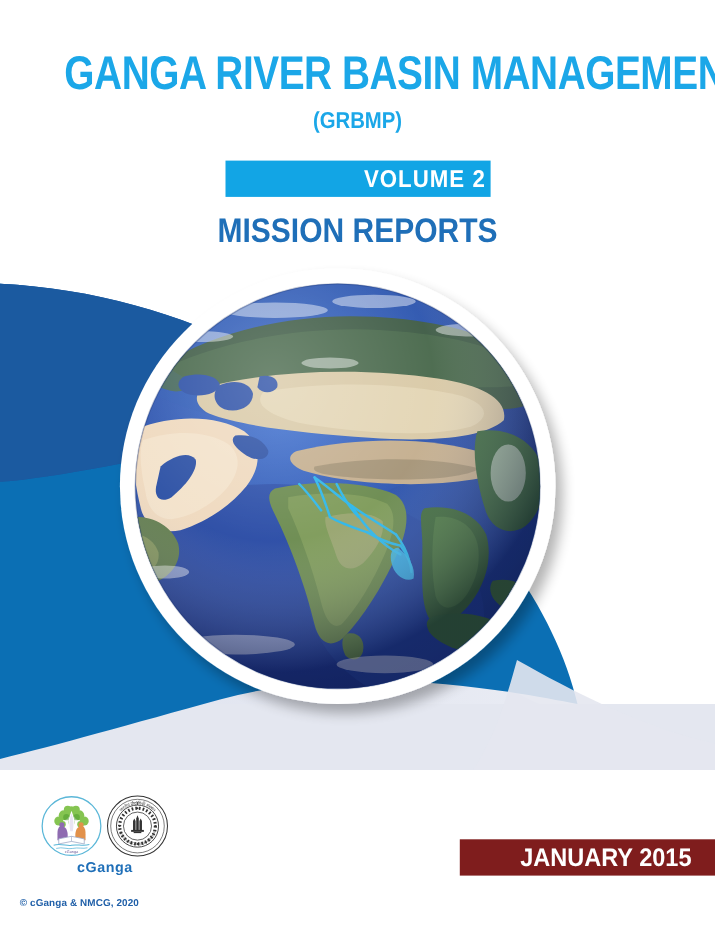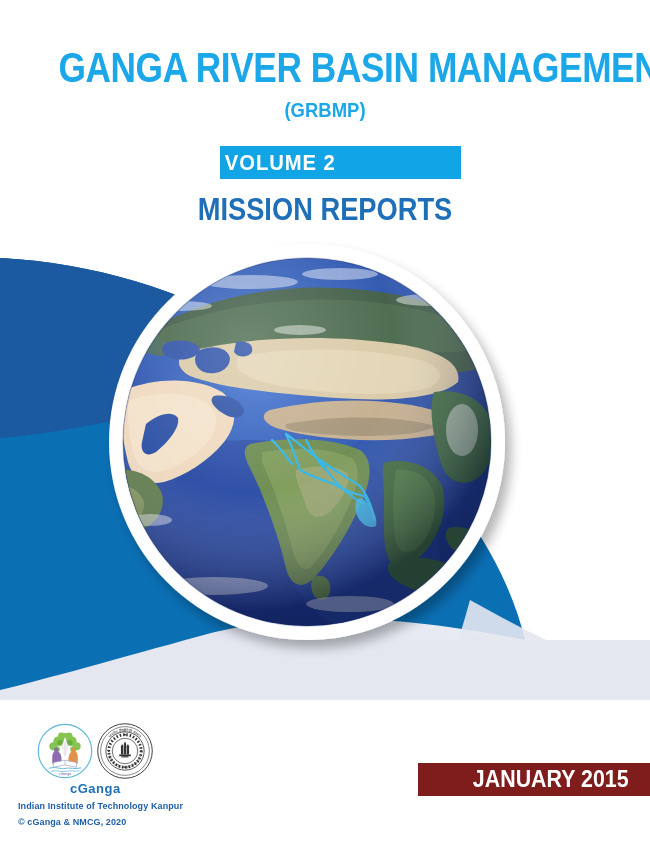--- a/index.html
+++ b/index.html
@@ -51,28 +51,28 @@
     font-size: 21px;
     line-height: 24px;
     color: #1BA7E8;
     transform: scaleX(0.88);
     margin: 8px 0 0 0;
     white-space: nowrap;
   }
 
   .volume-band {
     position: absolute;
-    left: 220px;
+    left: 205px;
     top: 146px;
     width: 241px;
     height: 33px;
     background: #12A5E5;
     display: flex;
     align-items: center;
-    justify-content: flex-start;
+    justify-content: flex-end;
   }
   .volume-band-text {
     font-family: "Liberation Sans Narrow", "Liberation Sans", sans-serif;
     font-weight: bold;
     font-size: 22px;
     letter-spacing: 1px;
     color: #ffffff;
     transform: scaleX(0.92);
     white-space: nowrap;
   }
@@ -144,21 +144,21 @@
   .credits {
     margin-top: 5px;
     font-family: "Liberation Sans Narrow", "Liberation Sans", sans-serif;
     font-weight: bold;
     font-size: 9px;
     line-height: 11px;
     color: #1F5FA8;
     letter-spacing: 0.1px;
   }
   .copyright {
-    margin-top: 5px;
+    margin-top: 20px;
     font-family: "Liberation Sans Narrow", "Liberation Sans", sans-serif;
     font-weight: bold;
     font-size: 9px;
     color: #1F5FA8;
     letter-spacing: 0.1px;
   }
 </style>
 </head>
 <body>
 
@@ -417,19 +417,18 @@
         </text>
         <text font-family="Liberation Sans, sans-serif" font-size="5.4" fill="#333333">
           <textPath href="#botArc" startOffset="50%" text-anchor="middle">INSTITUTE OF TECHNOLOGY</textPath>
         </text>
       </svg>
     </div>
 
     <div class="cganga-word">cGanga</div>
 
     <div class="credits">
-      <div>Indian Institute of Technology Kanpur</div>
     </div>
 
     <div class="copyright">© cGanga &amp; NMCG, 2020</div>
   </div>
 
 </div>
 
 </body></html>

